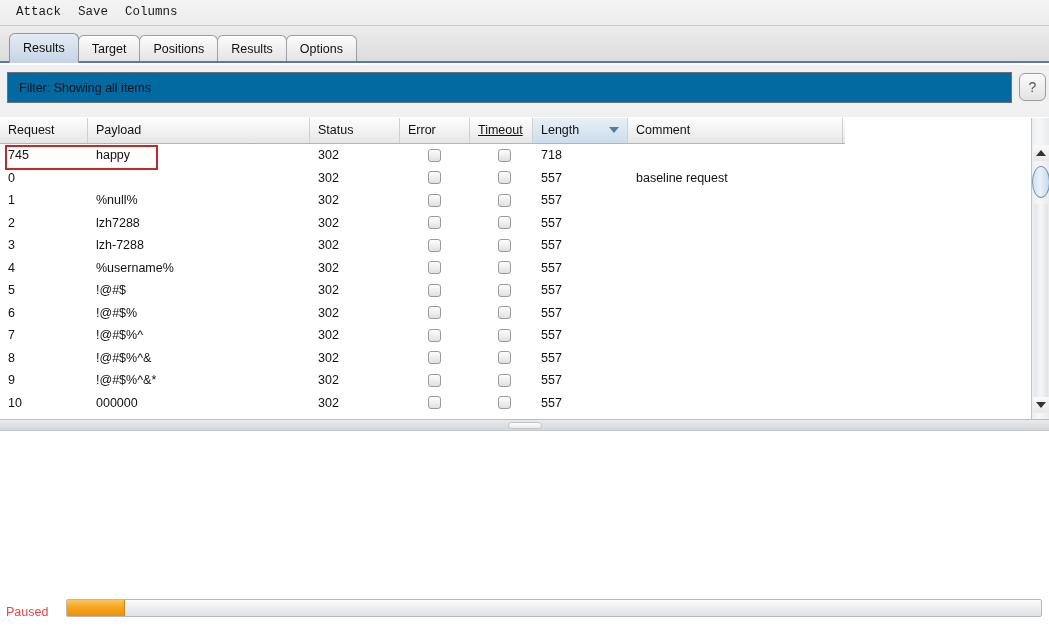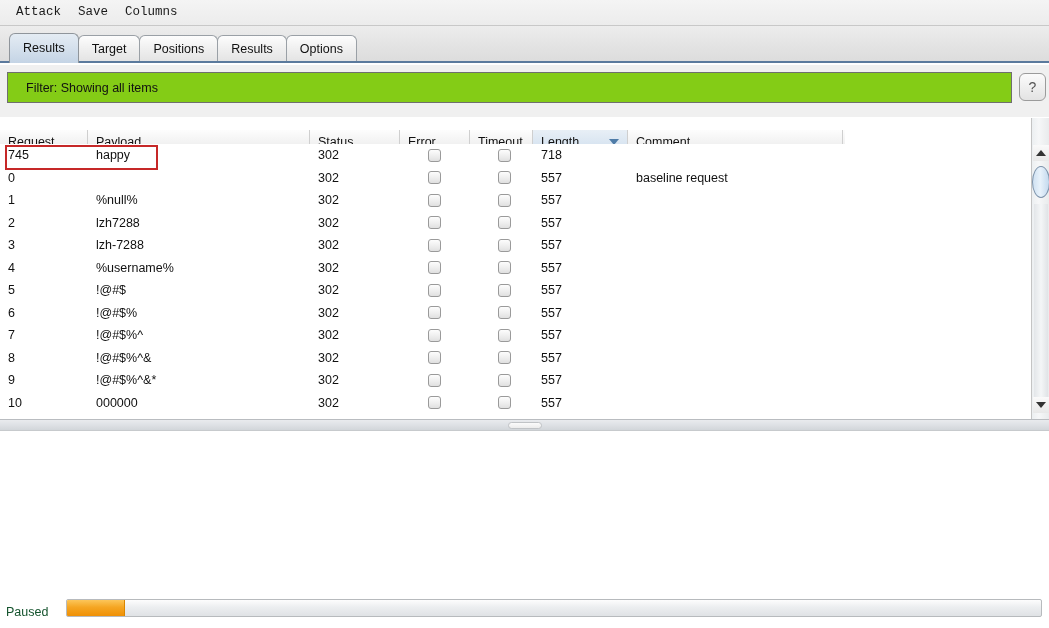--- a/index.html
+++ b/index.html
@@ -90,26 +90,26 @@
     position: absolute;
     left: 0; top: 65px;
     width: 1049px; height: 52px;
     background: #f0f0f0;
     box-sizing: border-box;
   }
   .filter-box {
     position: absolute;
     left: 7px; top: 7px;
     width: 1005px; height: 31px;
-    background: #84cc16;
+    background: #0369a1;
     border: 1px solid #6f6f6f;
     box-sizing: border-box;
     display: flex;
     align-items: center;
-    padding-left: 18px;
+    padding-left: 11px;
     cursor: default;
   }
   .filter-box .filter-label {
     font-size: 12.5px;
     color: #111;
   }
   .help-btn {
     position: absolute;
     left: 1019px; top: 8px;
     width: 27px; height: 28px;
@@ -128,21 +128,21 @@
   
   .table-wrap {
     position: absolute;
     left: 0; top: 118px;
     width: 1049px; height: 301px;
     background: #ffffff;
     overflow: hidden;
   }
   .thead {
     position: absolute;
-    left: 0; top: 12px;
+    left: 0; top: 0;
     width: 845px; height: 26px;
     display: flex;
     background: linear-gradient(to bottom, #fdfdfd 0%, #f2f2f2 50%, #e6e6e6 100%);
     border-bottom: 1px solid #b4b4b4;
     box-sizing: border-box;
   }
   .th {
     height: 25px;
     line-height: 25px;
     font-size: 12.5px;
@@ -308,21 +308,21 @@
   .statusbar {
     position: absolute;
     left: 0; bottom: 0;
     width: 1049px; height: 32px;
     background: #ffffff;
     display: flex;
     align-items: center;
   }
   .statusbar .status-text {
     font-size: 12.5px;
-    color: #14532d;
+    color: #ef4444;
     margin-left: 6px;
     white-space: nowrap;
   }
   .progress-outer {
     position: absolute;
     left: 66px; top: 599px;
     width: 976px; height: 18px;
     background: linear-gradient(to bottom, #fdfdfd 0%, #eceef0 45%, #dfe2e5 100%);
     border: 1px solid #b7babd;
     border-radius: 2px;

